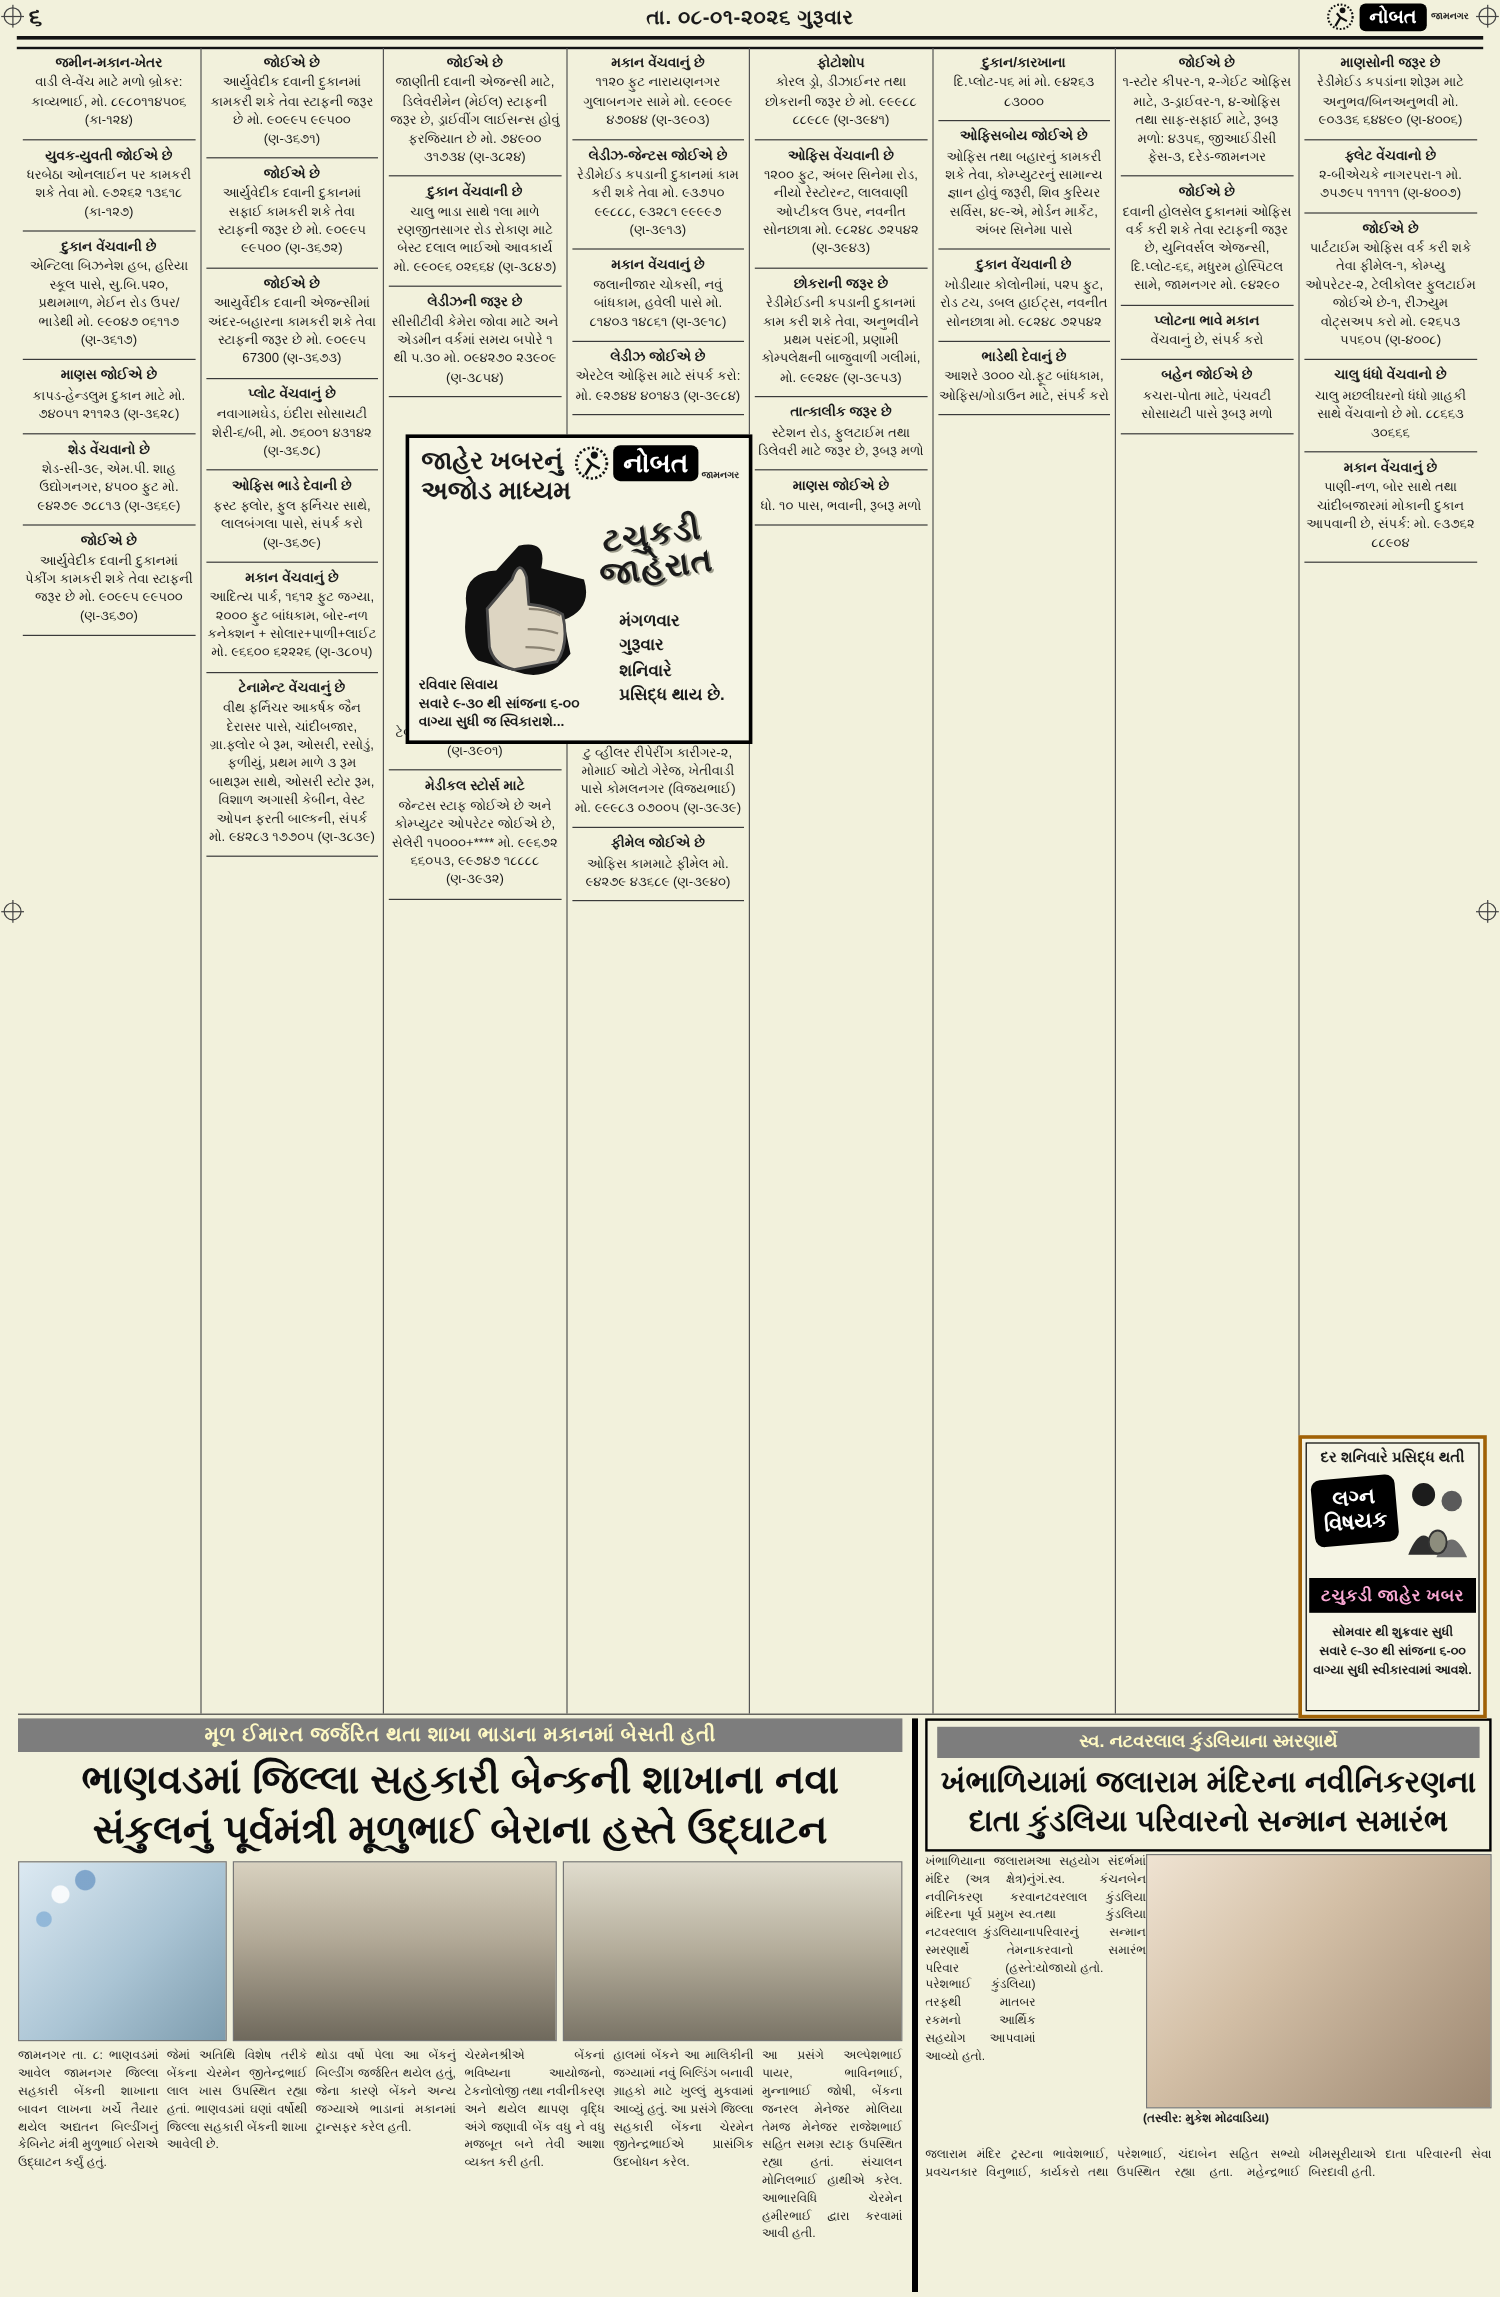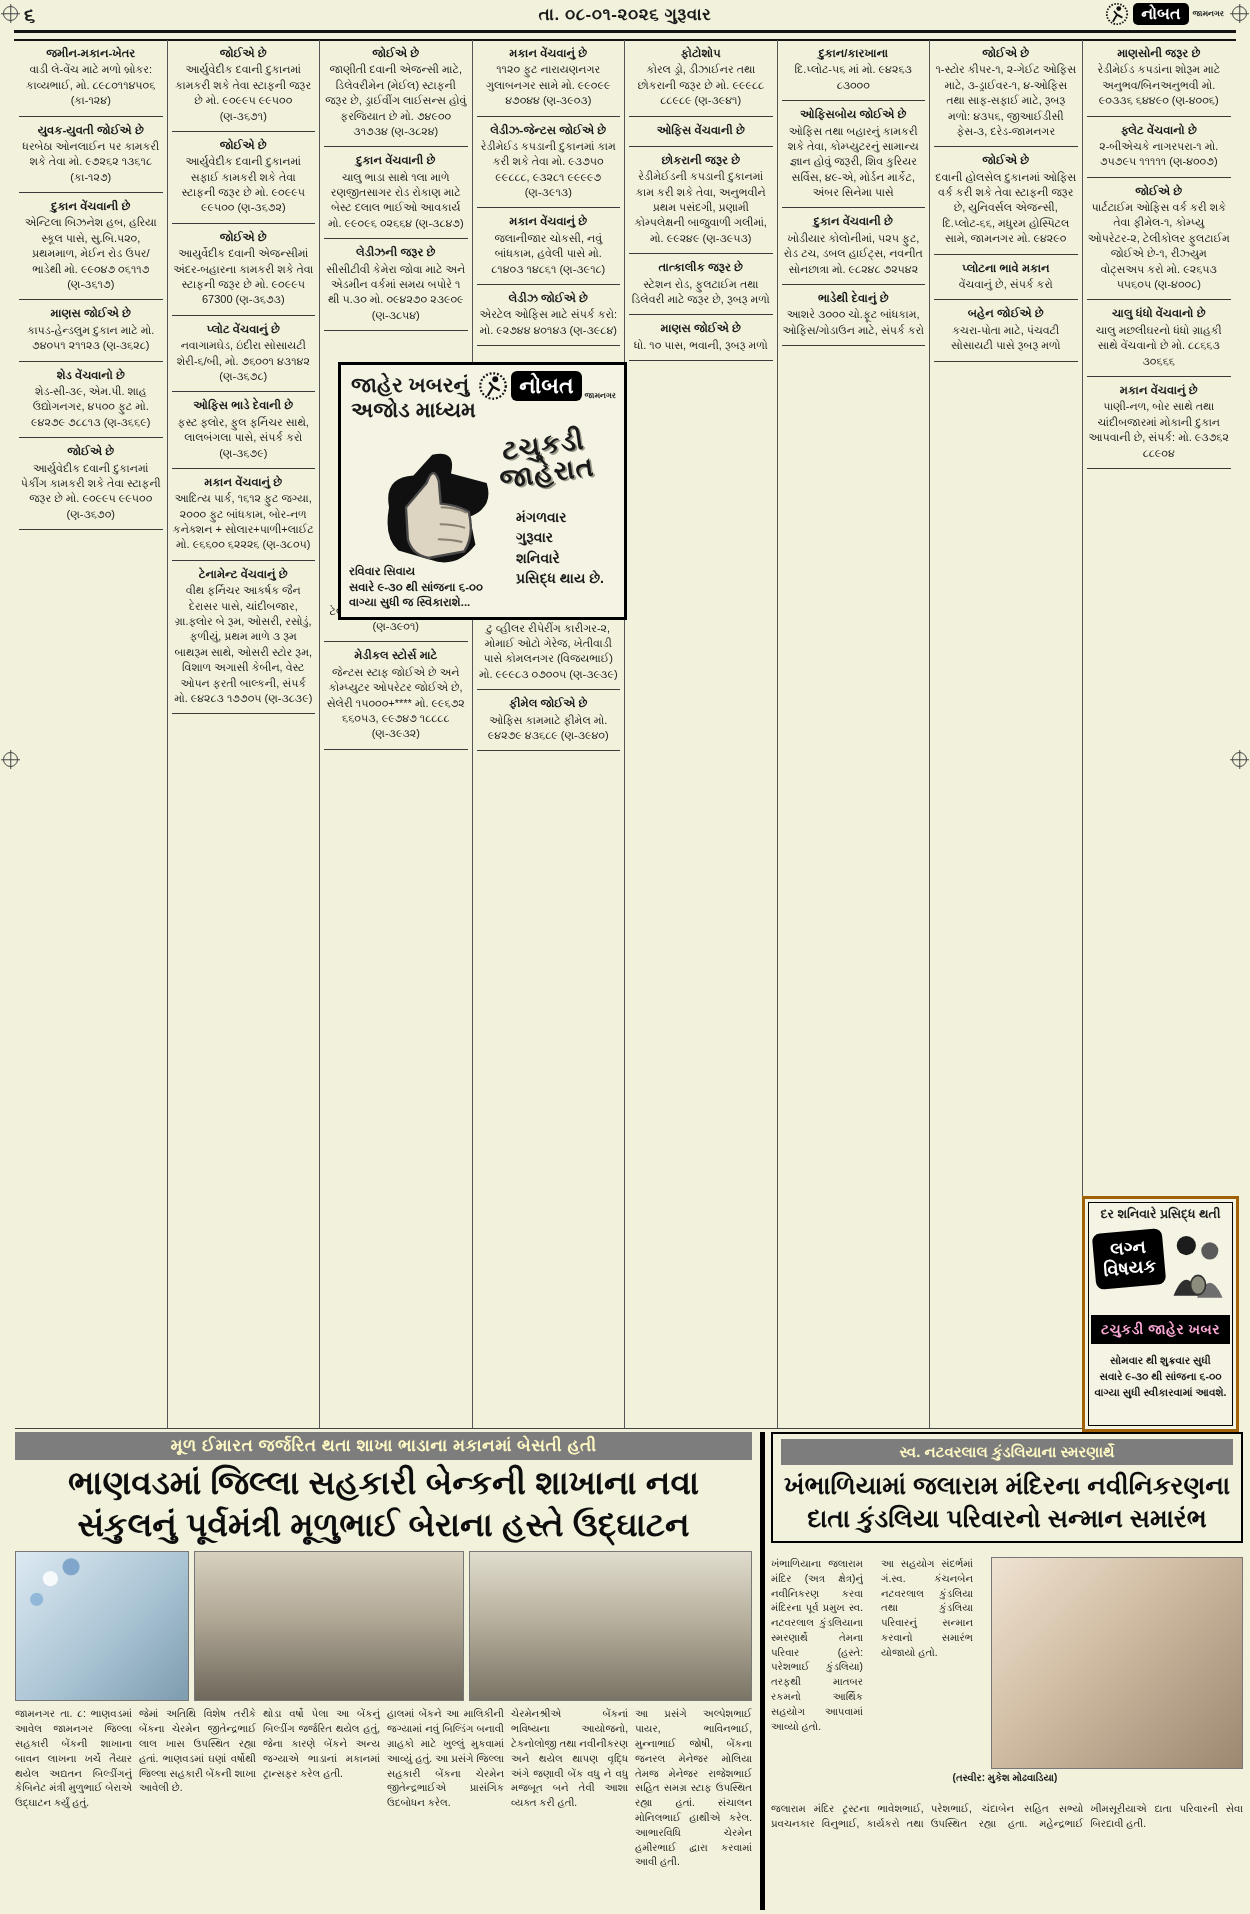--- a/index.html
+++ b/index.html
@@ -56,21 +56,21 @@
       radial-gradient(circle at 12% 32%, rgba(140,180,215,.9) 0 6px, rgba(255,255,255,0) 7px),
       linear-gradient(135deg,#dce9f2,#aac4d4 55%,#7d9cae)}
   .ph-2{width:268px;background:linear-gradient(180deg,#d8d1bf 0%,#b0a795 45%,#6f695c 100%)}
   .ph-3{flex:1;background:linear-gradient(180deg,#e0dccd 0%,#b3ac9a 50%,#7a7466 100%)}
   .atext{display:flex;gap:7px;margin-top:6px;height:180px;overflow:hidden}
   .acol{flex:1;font-size:10.2px;line-height:1.45;text-align:justify;overflow:hidden}
   .sec-r{position:absolute;left:760px;top:1432px;width:483px;height:478px;border-left:5px solid #000000;padding-left:6px;box-sizing:border-box}
   .hbox{border:2.5px solid #000;padding:5px 6px 7px}
   .sec-r .kicker{height:26px;line-height:26px;font-size:15px;margin:0 2px}
   .headline-r{font-size:25px;font-weight:800;text-align:center;line-height:1.3;margin-top:4px;color:#0d0d0d}
-  .rcontent{display:flex;gap:18px;margin-top:14px;height:212px}
+  .rcontent{display:flex;gap:0;margin-top:2px;height:212px}
   .rcol{width:92px;font-size:10.2px;line-height:1.45;text-align:justify;overflow:hidden}
   .rphoto{flex:1;border:1px solid #777;background:linear-gradient(135deg,#efe3d2 0%,#d3bfa6 40%,#9c8771 100%)}
   .rcaption{text-align:center;font-size:10px;font-weight:bold;margin:3px 4px 18px 0}
   .rbottom{font-size:10.2px;line-height:1.45;text-align:justify;column-count:3;column-gap:7px;height:92px;overflow:hidden;margin-top:2px}
   
   .reg{position:absolute;width:13px;height:13px;border:1.5px solid #444;border-radius:50%}
   .reg::before,.reg::after{content:"";position:absolute;background:#444}
   .reg::before{left:50%;top:-3px;bottom:-3px;width:1.5px;transform:translateX(-50%)}
   .reg::after{top:50%;left:-3px;right:-3px;height:1.5px;transform:translateY(-50%)}
 </style>
@@ -199,20 +199,21 @@
         <div class="ad-b">ઓફિસ કામમાટે ફીમેલ મો. ૯૪૨૭૯ ૪૩૬૮૯ (ણ-૩૯૪૦)</div>
       </div>
     </div>
     <div class="col">
       <div class="ad">
         <div class="ad-t">ફોટોશોપ</div>
         <div class="ad-b">કોરલ ડ્રો, ડીઝાઈનર તથા છોકરાની જરૂર છે મો. ૯૯૯૮૮ ૮૮૯૮૯ (ણ-૩૯૪૧)</div>
       </div>
       <div class="ad">
         <div class="ad-t">ઓફિસ વેંચવાની છે</div>
+        <div class="ad-b">૧૨૦૦ ફુટ, અંબર સિનેમા રોડ, નીયો રેસ્ટોરન્ટ, લાલવાણી ઓપ્ટીકલ ઉપર, નવનીત સોનછાત્રા મો. ૯૮૨૪૮ ૭૨૫૪૨ (ણ-૩૯૪૩)</div>
       </div>
       <div class="ad">
         <div class="ad-t">છોકરાની જરૂર છે</div>
         <div class="ad-b">રેડીમેઈડની કપડાની દુકાનમાં કામ કરી શકે તેવા, અનુભવીને પ્રથમ પસંદગી, પ્રણામી કોમ્પલેક્ષની બાજુવાળી ગલીમાં, મો. ૯૯૨૪૯ (ણ-૩૯૫૩)</div>
       </div>
       <div class="ad">
         <div class="ad-t">તાત્કાલીક જરૂર છે</div>
         <div class="ad-b">સ્ટેશન રોડ, ફુલટાઈમ તથા ડિલેવરી માટે જરૂર છે, રૂબરૂ મળો</div>
       </div>
       <div class="ad">
@@ -332,22 +333,22 @@
   <div class="headline-l">ભાણવડમાં જિલ્લા સહકારી બેન્કની શાખાના નવા સંકુલનું પૂર્વમંત્રી મૂળુભાઈ બેરાના હસ્તે ઉદ્ઘાટન</div>
   <div class="photos">
     <div class="photo ph-1"></div>
     <div class="photo ph-2"></div>
     <div class="photo ph-3"></div>
   </div>
   <div class="atext">
     <div class="acol">જામનગર તા. ૮: ભાણવડમાં આવેલ જામનગર જિલ્લા સહકારી બેંકની શાખાના બાવન લાખના ખર્ચે તૈયાર થયેલ અદ્યતન બિલ્ડીંગનું કેબિનેટ મંત્રી મુળુભાઈ બેરાએ ઉદ્ઘાટન કર્યું હતું.</div>
     <div class="acol">જેમાં અતિથિ વિશેષ તરીકે બેંકના ચેરમેન જીતેન્દ્રભાઈ લાલ ખાસ ઉપસ્થિત રહ્યા હતાં. ભાણવડમાં ઘણાં વર્ષોથી જિલ્લા સહકારી બેંકની શાખા આવેલી છે.</div>
     <div class="acol">થોડા વર્ષો પેલા આ બેંકનું બિલ્ડીંગ જર્જરિત થયેલ હતું, જેના કારણે બેંકને અન્ય જગ્યાએ ભાડાનાં મકાનમાં ટ્રાન્સફર કરેલ હતી.</div>
+    <div class="acol">ચેરમેનશ્રીએ બેંકનાં ભવિષ્યના આયોજનો, ટેકનોલોજી તથા નવીનીકરણ અને થયેલ થાપણ વૃદ્ધિ અંગે જણાવી બેંક વધુ ને વધુ મજબૂત બને તેવી આશા વ્યક્ત કરી હતી.</div>
     <div class="acol">હાલમાં બેંકને આ માલિકીની જગ્યામાં નવું બિલ્ડિંગ બનાવી ગ્રાહકો માટે ખુલ્લું મુકવામાં આવ્યું હતું. આ પ્રસંગે જિલ્લા સહકારી બેંકના ચેરમેન જીતેન્દ્રભાઈએ પ્રાસંગિક ઉદબોધન કરેલ.</div>
-    <div class="acol">ચેરમેનશ્રીએ બેંકનાં ભવિષ્યના આયોજનો, ટેકનોલોજી તથા નવીનીકરણ અને થયેલ થાપણ વૃદ્ધિ અંગે જણાવી બેંક વધુ ને વધુ મજબૂત બને તેવી આશા વ્યક્ત કરી હતી.</div>
     <div class="acol">આ પ્રસંગે અલ્પેશભાઈ પાયર, ભાવિનભાઈ, મુન્નાભાઈ જોષી, બેંકના જનરલ મેનેજર મોલિયા તેમજ મેનેજર રાજેશભાઈ સહિત સમગ્ર સ્ટાફ ઉપસ્થિત રહ્યા હતાં. સંચાલન મોનિલભાઈ હાથીએ કરેલ. આભારવિધિ ચેરમેન હમીરભાઈ દ્વારા કરવામાં આવી હતી.</div>
   </div>
 </div>
 
 <div class="sec-r">
   <div class="hbox">
     <div class="kicker">સ્વ. નટવરલાલ કુંડલિયાના સ્મરણાર્થે</div>
     <div class="headline-r">ખંભાળિયામાં જલારામ મંદિરના નવીનિકરણના દાતા કુંડલિયા પરિવારનો સન્માન સમારંભ</div>
   </div>
   <div class="rcontent">

